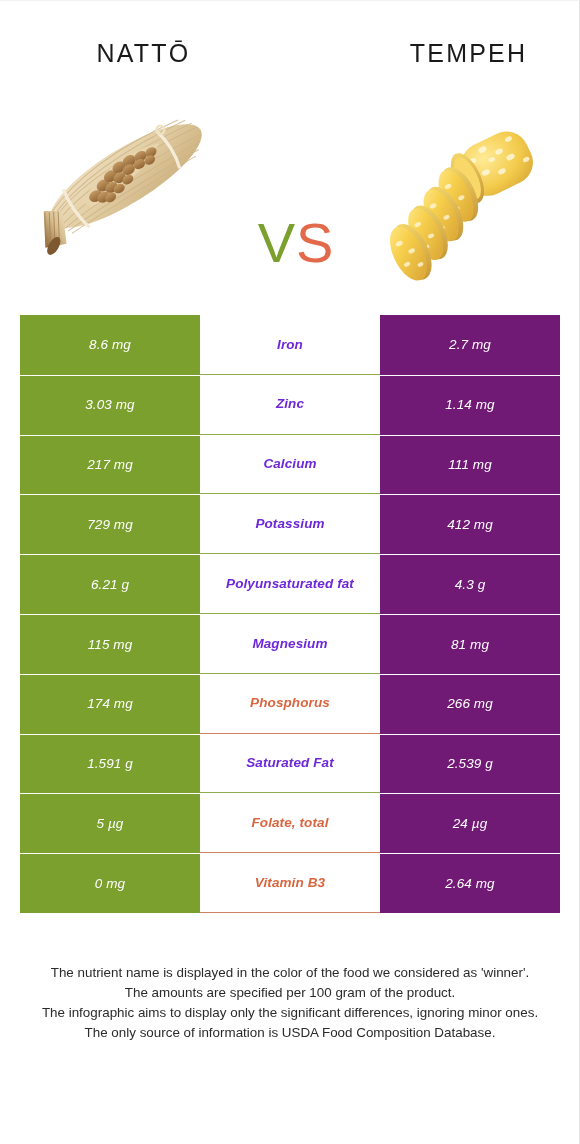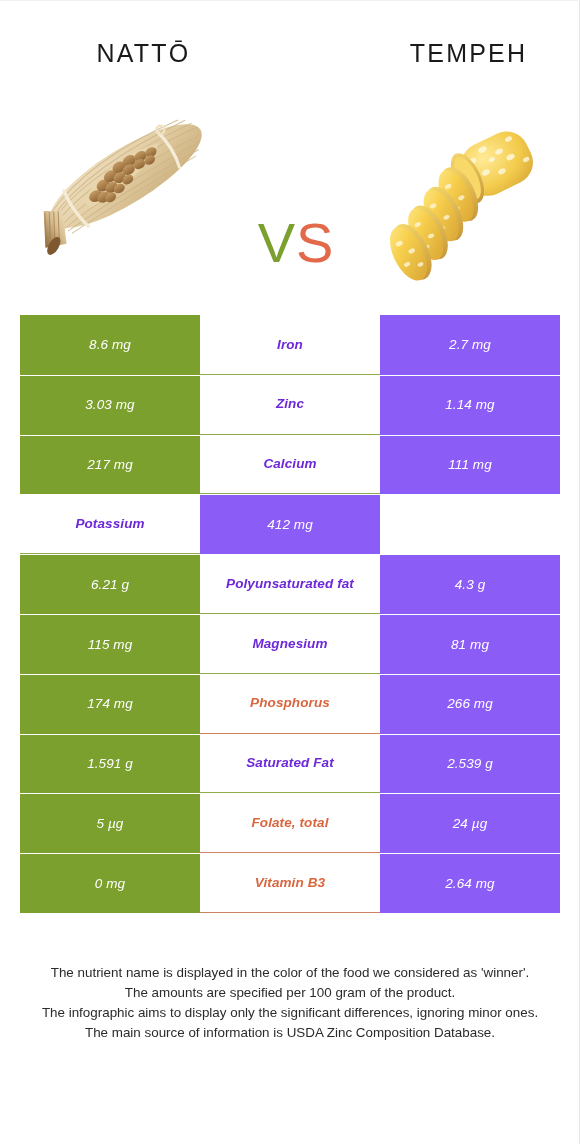--- a/index.html
+++ b/index.html
@@ -95,21 +95,21 @@
     align-items: center;
     justify-content: center;
     font-size: 13.5px;
     letter-spacing: 0.1px;
     text-align: center;
     line-height: 1.15;
     font-style: italic;
   }
   .cell.left  { width: 180px; background: #7ba02e; color: #ffffff; }
   .cell.mid   { width: 180px; background: #ffffff; font-weight: bold; }
-  .cell.right { width: 180px; background: #8b5cf6; color: #ffffff; }
+  .cell.right { width: 180px; background: #701a75; color: #ffffff; }
 
   .cell.mid.win-left  { color: #6d28d9; border-bottom: 1px solid #8ead4a; }
   .cell.mid.win-right { color: #d9663f; border-bottom: 1px solid #cf8163; }
 
   .row:last-child .cell.left  { }
   .row:last-child .cell.right { }
 
   
   .row + .row .cell.left,
   .row + .row .cell.right { border-top: 1.5px solid #ffffff; }
@@ -308,20 +308,21 @@
       <div class="cell right">1.14 mg</div>
     </div>
 
     <div class="row">
       <div class="cell left">217 mg</div>
       <div class="cell mid win-left">Calcium</div>
       <div class="cell right">111 mg</div>
     </div>
 
     <div class="row">
+      <div class="cell left">729 mg</div>
       <div class="cell mid win-left">Potassium</div>
       <div class="cell right">412 mg</div>
     </div>
 
     <div class="row">
       <div class="cell left">6.21 g</div>
       <div class="cell mid win-left">Polyunsaturated fat</div>
       <div class="cell right">4.3 g</div>
     </div>
 
@@ -354,16 +355,16 @@
       <div class="cell mid win-right">Vitamin B3</div>
       <div class="cell right">2.64 mg</div>
     </div>
 
   </div>
 
   <div class="footer">
     <p>The nutrient name is displayed in the color of the food we considered as 'winner'.</p>
     <p>The amounts are specified per 100 gram of the product.</p>
     <p>The infographic aims to display only the significant differences, ignoring minor ones.</p>
-    <p>The main source of information is USDA Zinc Composition Database.</p>
+    <p>The only source of information is USDA Food Composition Database.</p>
   </div>
 
 </div>
 
 </body></html>

